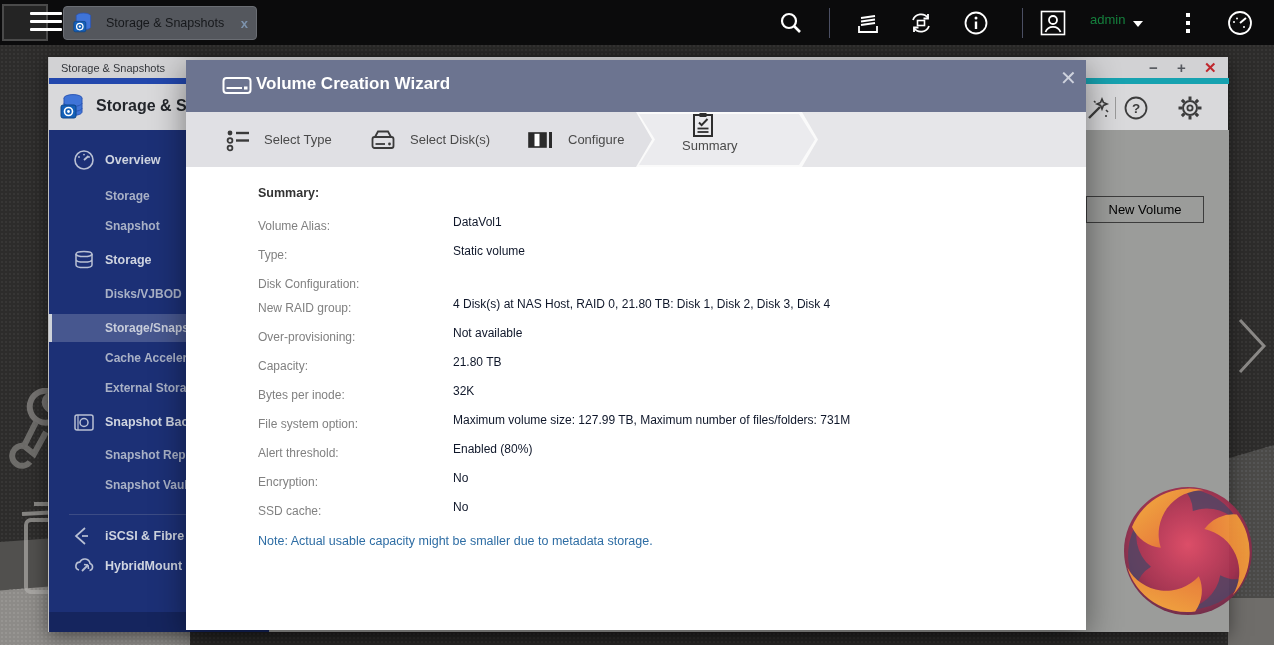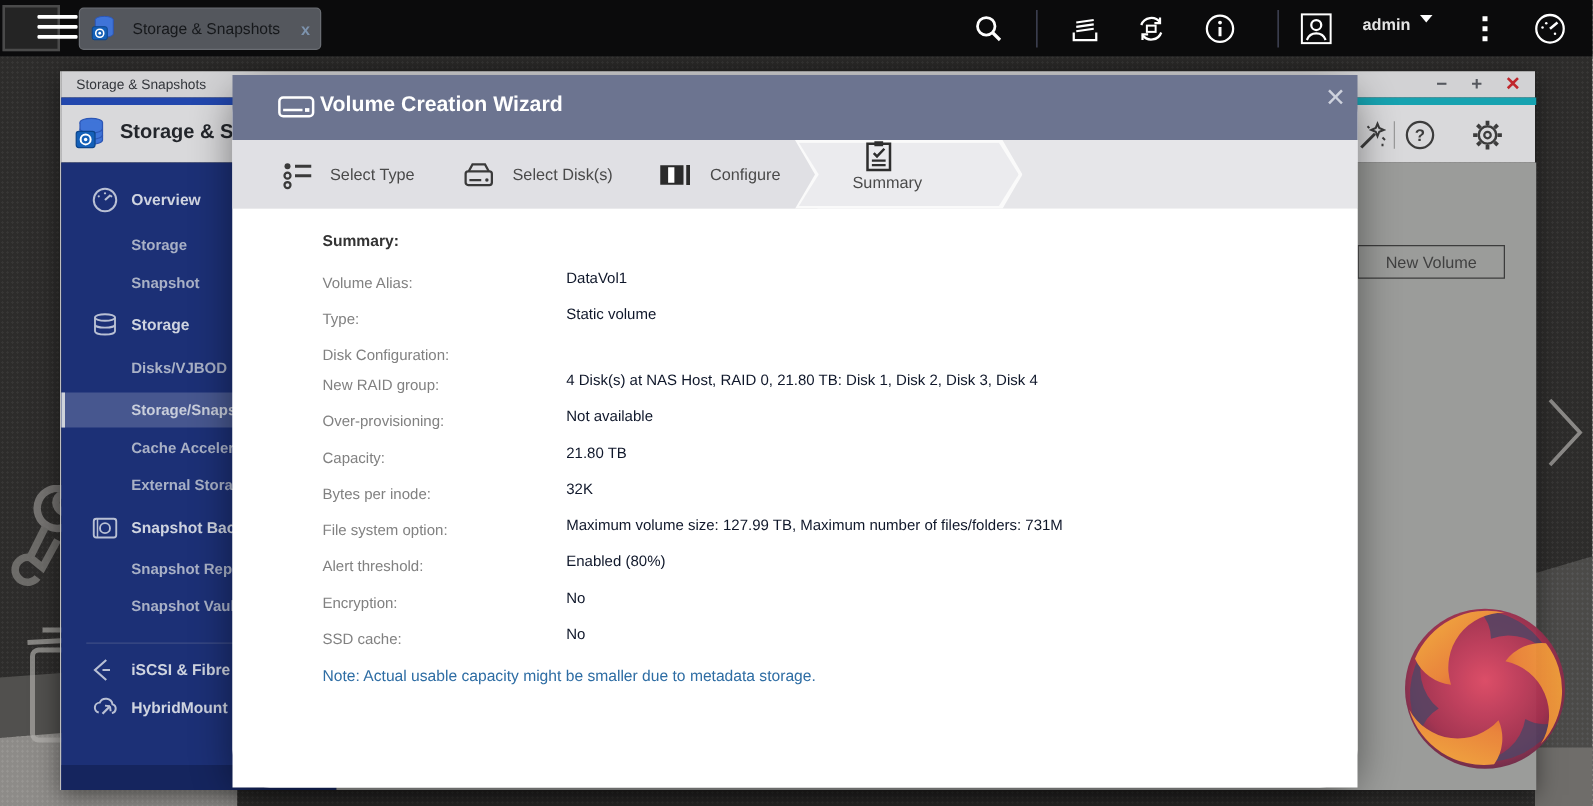--- a/index.html
+++ b/index.html
@@ -27,21 +27,21 @@
   #topbar { position:absolute; left:0; top:0; width:1274px; height:45px; background:#0b0b0c; z-index:150; }
   #corner-box { position:absolute; left:2px; top:4px; width:46px; height:37px; border:2px solid #4a4a4a; background:#242424; }
   #hamburger { position:absolute; left:30px; top:12px; width:32px; height:22px; cursor:pointer; }
   #hamburger div { height:3px; background:#fff; margin-bottom:5px; border-radius:1px; }
   #app-tab { position:absolute; left:63px; top:6px; width:194px; height:34px; background:#54575d; border:1px solid #6a6d73;
     border-radius:4px; display:flex; align-items:center; padding:0 8px; }
   #app-tab .tab-label { font-size:12.5px; color:#16181b; margin-left:8px; white-space:nowrap; }
   #app-tab .tab-close { margin-left:auto; color:#7d93ad; font-size:13px; font-weight:bold; cursor:pointer; }
   .tb-ic { position:absolute; top:10px; width:26px; height:26px; cursor:pointer; }
   .tb-div { position:absolute; top:8px; width:1px; height:30px; background:#4b4f63; }
-  #admin-area { position:absolute; left:1090px; top:12px; color:#e5e5e5; font-size:13px; font-weight:bold; cursor:pointer; display:flex; align-items:flex-start; }
+  #admin-area { position:absolute; left:1090px; top:12px; color:#15803d; font-size:13px; font-weight:normal; cursor:pointer; display:flex; align-items:flex-end; }
   #admin-caret { width:0; height:0; border-left:5px solid transparent; border-right:5px solid transparent; border-top:6px solid #fff; margin-left:8px; }
 
   
   #app-window { position:absolute; left:48px; top:57px; width:1180px; height:575px; z-index:10;
     box-shadow:0 4px 18px rgba(0,0,0,.5); border-left:1px solid #bfbfbf; }
   #win-titlebar { position:absolute; left:0; top:0; width:100%; height:21px; background:#d2d2d4;
     display:flex; align-items:center; padding:0 12px; }
   #win-title { font-size:11px; color:#33363b; }
   .win-ctl { position:absolute; top:1px; font-size:15px; font-weight:bold; color:#55585e; cursor:pointer; line-height:19px; }
   #win-min { left:1100px; } #win-max { left:1128px; } #win-close { left:1155px; color:#c0272d; }
@@ -49,36 +49,36 @@
   #win-strip-teal { position:absolute; left:140px; top:21px; width:1040px; height:6px; background:#17a2b0; }
   #win-header { position:absolute; left:0; top:27px; width:100%; height:46px; background:#d9d9db; }
   #win-app-icon { position:absolute; left:10px; top:8px; }
   #win-header-title { position:absolute; left:47px; top:13px; font-size:16px; font-weight:bold; color:#23262b; white-space:nowrap; }
   .hdr-ic { position:absolute; top:11px; width:26px; height:26px; cursor:pointer; }
   #hdr-divider { position:absolute; left:1066px; top:13px; width:1px; height:22px; background:#9a9a9a; }
 
   #win-body { position:absolute; left:0; top:73px; width:100%; height:502px; }
   #content-pane { position:absolute; left:220px; top:0; width:960px; height:502px; background:#9b9c9a; }
   #new-volume-btn { position:absolute; left:1037px; top:66px; width:118px; height:27px; border:1px solid #3c3c3c;
-    background:#9b9c9a; color:#404040; font-size:13px; text-align:center; line-height:25px; cursor:pointer; }
+    background:#9b9c9a; color:#000000; font-size:13px; text-align:center; line-height:25px; cursor:pointer; }
 
   
   #sidebar { position:absolute; left:0; top:0; width:220px; height:502px; background:#1c3076; overflow:hidden; }
   #sidebar-footer { position:absolute; left:0; top:482px; width:220px; height:20px; background:#15255e; }
   .sb-item { position:absolute; left:0; width:220px; height:24px; display:flex; align-items:center; cursor:pointer; white-space:nowrap; }
   .sb-item .sb-icon { position:absolute; left:24px; width:22px; height:22px; }
   .sb-section-label { position:absolute; left:56px; font-size:12.5px; font-weight:bold; color:#cfd4e0; }
   .sb-sub-label { position:absolute; left:56px; font-size:12px; font-weight:bold; color:#a9b1c6; }
   .sb-selected { background:#47578f; height:28px; }
   .sb-selected::before { content:""; position:absolute; left:0; top:0; width:3px; height:28px; background:#cfd3da; }
   #sb-divider { position:absolute; left:20px; top:384px; width:185px; height:1px; background:#3c4c85; }
 
   
   #dialog { position:absolute; left:186px; top:60px; width:900px; height:570px; background:#fff; z-index:100;
-    box-shadow:0 8px 32px rgba(0,0,0,.45);border-radius:30px; }
+    box-shadow:0 8px 32px rgba(0,0,0,.45); }
   #dlg-header { position:absolute; left:0; top:0; width:100%; height:52px; background:#6c7490; }
   #dlg-title { position:absolute; left:70px; top:14px; color:#fff; font-size:17px; font-weight:bold; }
   #dlg-icon { position:absolute; left:36px; top:13px; }
   #dlg-close { position:absolute; left:874px; top:6px; color:#ced2dd; font-size:20px; cursor:pointer; }
 
   #dlg-steps { position:absolute; left:0; top:52px; width:100%; height:55px; background:#e6e6e9; }
   #steps-left-bg { position:absolute; left:0; top:0; width:468px; height:55px; background:#e0e0e4; }
   .chev { clip-path:polygon(0 0, calc(100% - 16px) 0, 100% 50%, calc(100% - 16px) 100%, 0 100%, 16px 50%); }
   #chev-outer { position:absolute; left:450px; top:0; width:182px; height:55px; background:#fafafa; }
   #chev-inner { position:absolute; left:453px; top:2px; width:176px; height:51px; background:#ebebee; }

